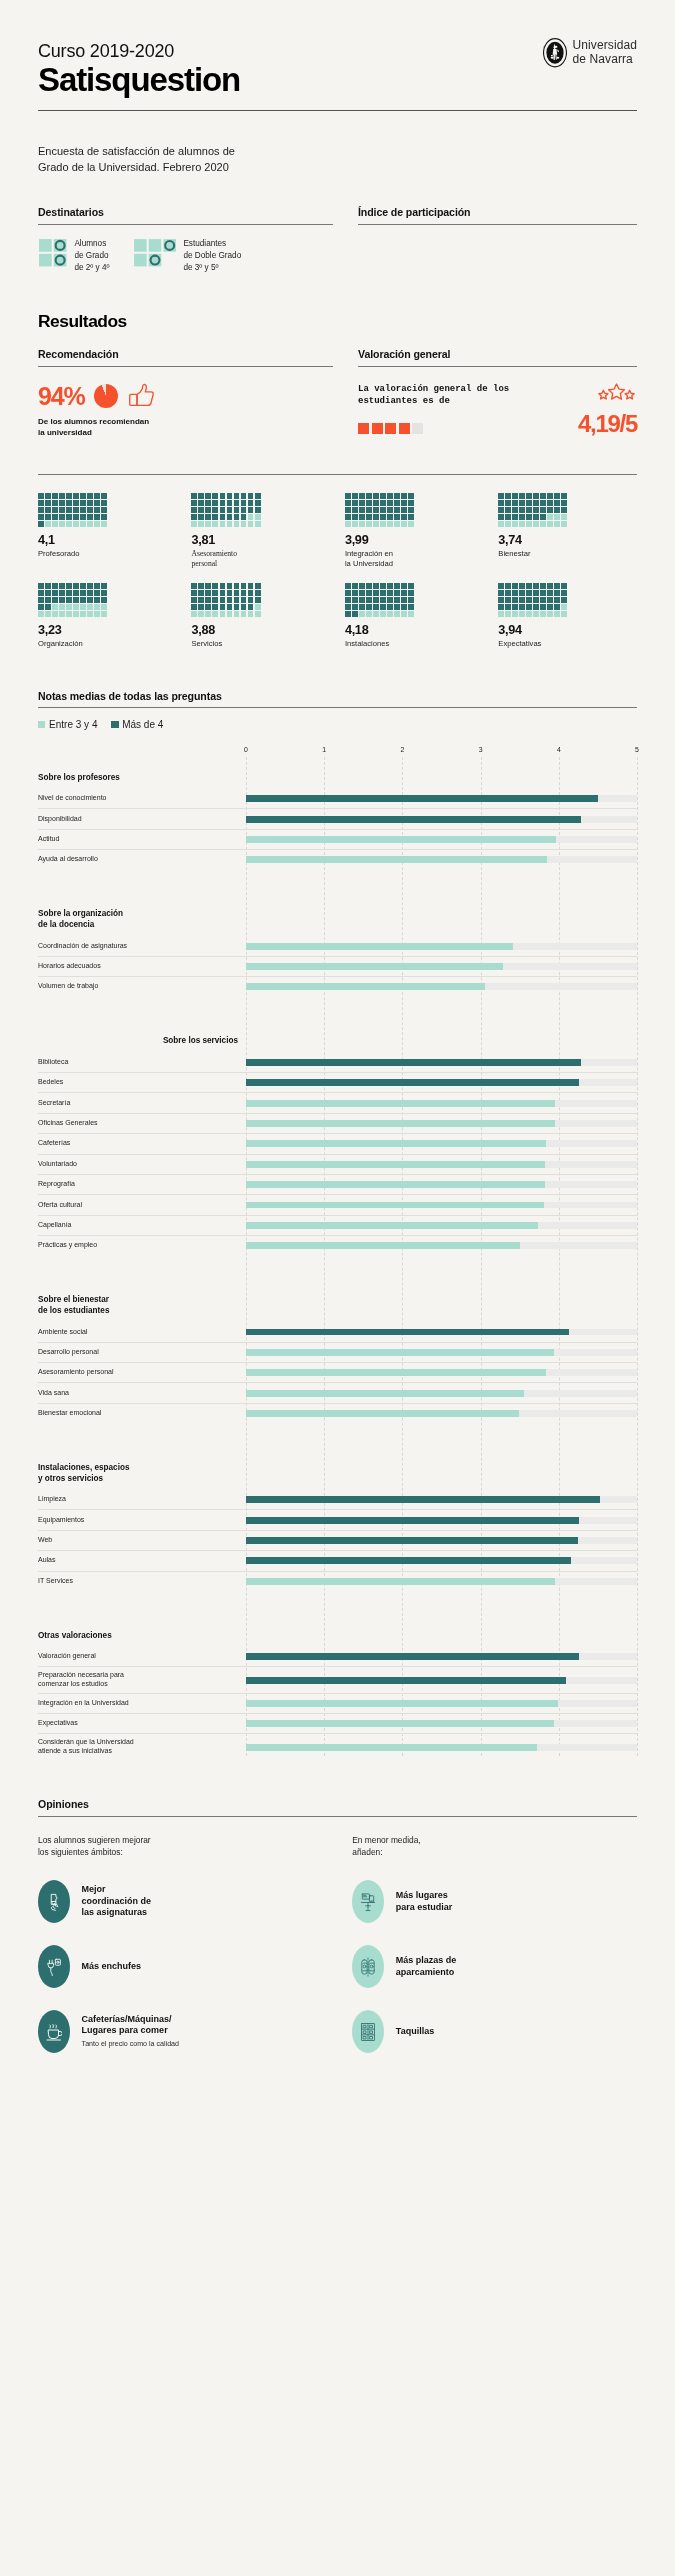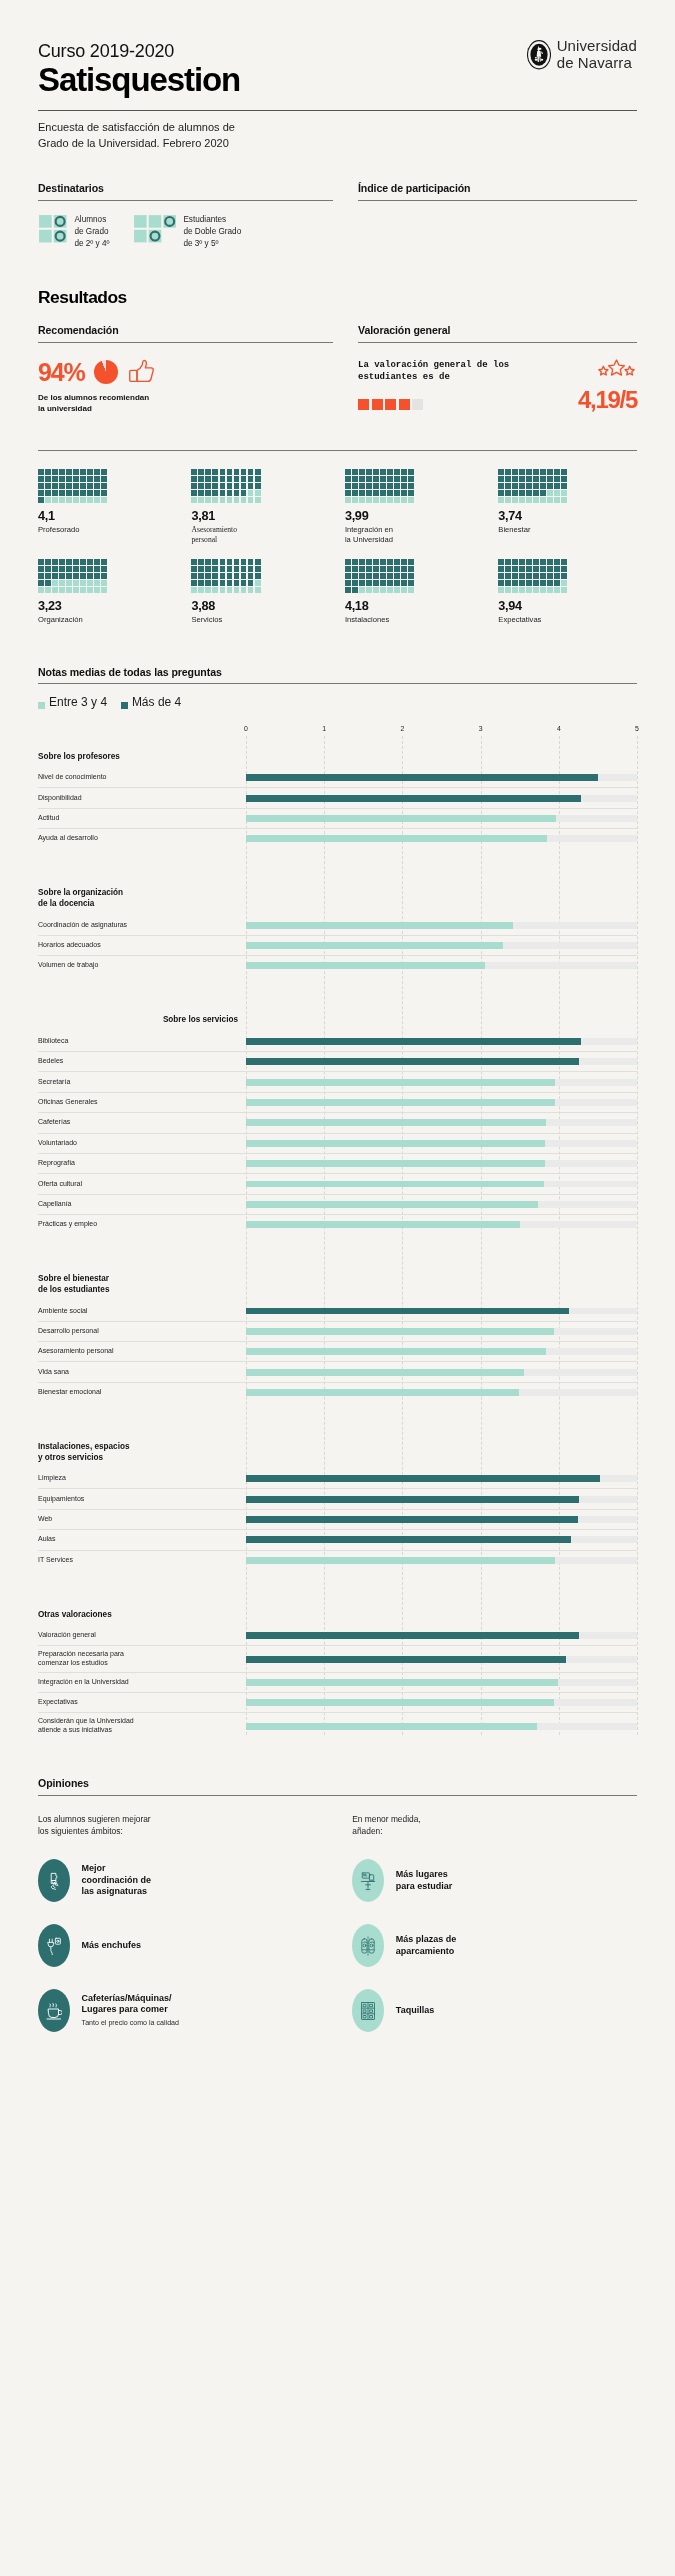--- a/index.html
+++ b/index.html
@@ -10,25 +10,25 @@
     color: #1a1a1a;
     position: relative;
     overflow: hidden;
   }
   .page { width: 675px; padding: 0 38px; position: relative; }
 
   
   .hdr { position: relative; padding-top: 41px; }
   .logo { position: absolute; right: 0; top: 38px; display: flex; align-items: center; gap: 5.3px; }
   .logo-seal { width: 24px; height: 29.5px; flex: none; }
-  .logo-txt { font-size: 15px; line-height: 1.12; color: #2b2b2b; letter-spacing: 0.1px; }
+  .logo-txt { font-size: 12px; line-height: 1.12; color: #2b2b2b; letter-spacing: 0.1px; }
   .kicker { font-size: 18px; font-weight: 400; letter-spacing: -0.2px; color: #111; }
   .title { font-size: 33px; font-weight: 800; letter-spacing: -1.1px; line-height: 1.02; margin-top: 1.1px; color: #000; }
   .rule { border: 0; border-top: 0.5px solid #555; margin: 13.7px 0 0; }
-  .subtitle { font-size: 11px; line-height: 1.45; margin-top: 9px; color: #1d1d1d; }
+  .subtitle { font-size: 11px; line-height: 1.45; margin-top: 33px; color: #1d1d1d; }
 
   
   .sec-h { font-size: 10.6px; font-weight: 800; letter-spacing: -0.1px; color: #111; }
   .sec-h-rule { border: 0; border-top: 0.5px solid #777; margin-top: 5.8px; }
 
   
   .two-col { display: flex; gap: 25px; margin-top: 29.5px; }
   .col-left { width: 295px; }
   .col-right { flex: 1; }
   .dest-row { display: flex; gap: 23px; margin-top: 13.7px; }
@@ -67,21 +67,21 @@
   .waffle { display: grid; grid-template-columns: repeat(10, 1fr); gap: 1.1px; width: 69px; }
   .wc { width: 100%; aspect-ratio: 1/1; }
   .wc.on { background: #2d6e6e; }
   .wc.off { background: #a8dcce; }
   .tscore { font-size: 12.7px; font-weight: 800; margin-top: 6.3px; letter-spacing: -0.3px; color: #111; }
   .tlabel { font-size: 7.6px; line-height: 1.32; margin-top: 1.6px; color: #1d1d1d; }
 
   
   .chart-sec { margin-top: 41px; }
   .legend { display: flex; gap: 13.7px; align-items: center; margin-top: 10.6px; }
-  .lg { display: flex; gap: 3.7px; align-items: flex-end; font-size: 12px; color: #1d1d1d; }
+  .lg { display: flex; gap: 3.7px; align-items: center; font-size: 10px; color: #1d1d1d; }
   .lg-sw { width: 7.4px; height: 7.4px; flex: none; }
   .lg-sw.light { background: #a8dcce; }
   .lg-sw.dark { background: #2d6e6e; }
 
   .chart { position: relative; margin-top: 16px; }
   .crow { display: flex; align-items: center; min-height: 12px; }
   .clab { width: 208px; flex: none; font-size: 7px; line-height: 1.28; color: #1d1d1d; padding-right: 5.3px; }
   .ctrack { position: relative; flex: 1; height: 6.9px; background: #eaeaea; }
   .cbar { position: absolute; left: 0; top: 0; bottom: 0; }
   .cbar.light { background: #a8dcce; }

